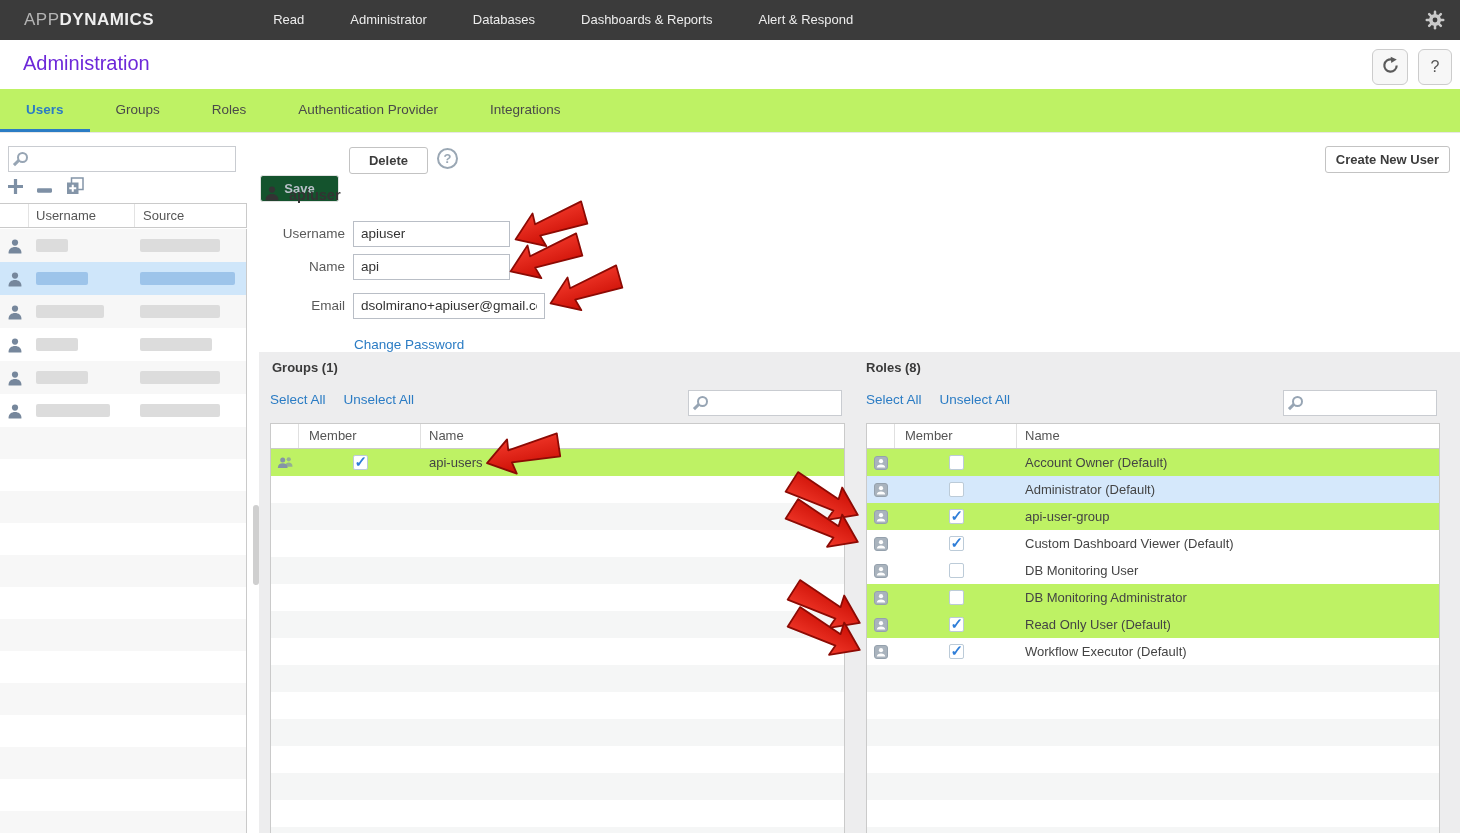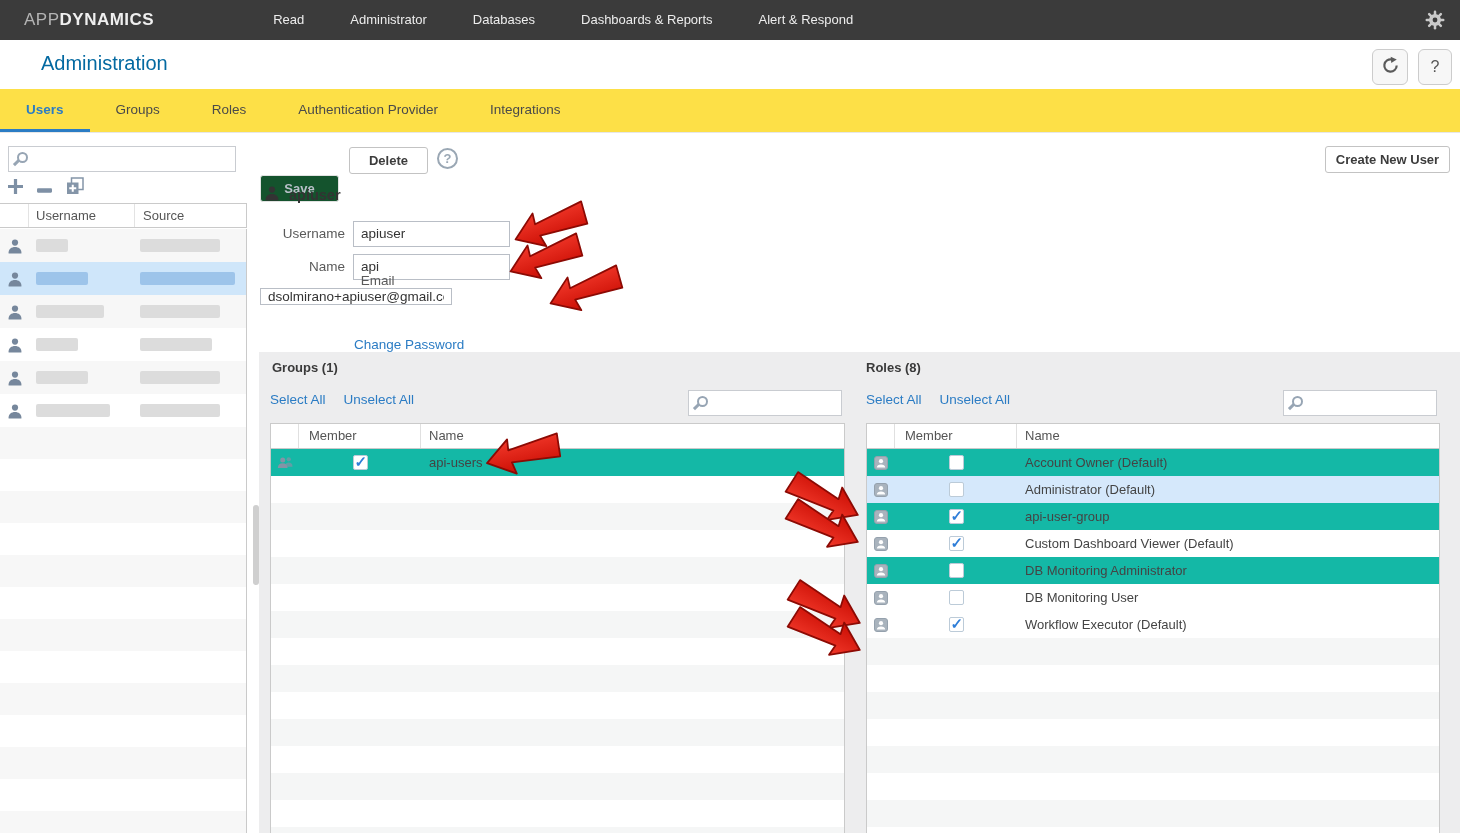--- a/index.html
+++ b/index.html
@@ -9,27 +9,27 @@
   
   #topnav { position:absolute; left:0; top:0; width:1460px; height:40px; background:#3b3b3b; display:flex; align-items:center; }
   .logo { margin-left:24px; font-size:17px; letter-spacing:.5px; color:#b4b4b4; white-space:nowrap; }
   .logo b { color:#efefef; }
   .navitems { display:flex; margin-left:96px; }
   .navitem { padding:0 23px; font-size:13px; color:#ededed; line-height:40px; white-space:nowrap; cursor:default; }
   .gearbtn { position:absolute; right:15px; top:10px; width:20px; height:20px; }
 
   
   #pagehead { position:absolute; left:0; top:40px; width:1460px; height:49px; background:#fff; }
-  .page-title { position:absolute; left:23px; top:12px; font-size:20px; color:#0369a1;margin-left:18px; }
+  .page-title { position:absolute; left:23px; top:12px; font-size:20px; color:#6d28d9; }
   .hbtn { position:absolute; top:9px; height:36px; border:1px solid #ccc; border-radius:6px; background:#f7f7f7; display:flex; align-items:center; justify-content:center; cursor:pointer; }
   #refresh-btn { left:1372px; width:36px; }
   #help-btn { left:1418px; width:34px; font-size:16px; color:#555; }
 
   
-  #tabbar { position:absolute; left:0; top:89px; width:1460px; height:44px; background:#fde047; border-bottom:1px solid #e7e7e7; display:flex; }
+  #tabbar { position:absolute; left:0; top:89px; width:1460px; height:44px; background:#bef264; border-bottom:1px solid #e7e7e7; display:flex; }
   .tab { padding:0 26px; line-height:42px; font-size:13.5px; color:#4a4a4a; position:relative; cursor:pointer; white-space:nowrap; }
   .tab.active { color:#2b7cc4; font-weight:bold; }
   .tab.active::after { content:""; position:absolute; left:0; right:0; bottom:0; height:3px; background:#2b7cc4; }
 
   
   #sidebar { position:absolute; left:0; top:133px; width:260px; height:700px; background:#fff; }
   .s-search { position:absolute; left:8px; top:13px; width:228px; height:26px; border:1px solid #c9ccd1; background:#fff; }
   .s-search input { position:absolute; left:26px; top:1px; width:198px; height:22px; border:none; outline:none; font-size:13px; font-family:inherit; }
   .mag { position:absolute; left:8px; top:5px; width:11px; height:11px; border:2px solid #97a5b4; border-radius:50%; }
   .mag::after { content:""; position:absolute; width:2.5px; height:7px; background:#97a5b4; left:-4px; bottom:-5px; transform:rotate(45deg); }
@@ -71,21 +71,21 @@
   .p-title { position:absolute; top:8px; font-size:13px; font-weight:bold; color:#3a3a3a; }
   .p-links { position:absolute; top:40px; display:flex; gap:18px; font-size:13.5px; }
   .p-search { position:absolute; top:38px; width:154px; height:26px; border:1px solid #c9ccd1; background:#fff; }
   .p-search input { position:absolute; left:26px; top:1px; width:124px; height:22px; border:none; outline:none; font-size:13px; font-family:inherit; }
   .gtable { position:absolute; top:71px; height:410px; background:#fff; border:1px solid #cacaca; border-bottom:none; display:flex; flex-direction:column; }
   .ghead { height:25px; border-bottom:1px solid #cacaca; display:flex; font-size:13px; color:#555; flex:none; }
   .gh0 { width:28px; height:100%; border-right:1px solid #e0e0e0; }
   .gh1 { width:122px; height:100%; line-height:23px; padding-left:10px; border-right:1px solid #e0e0e0; }
   .gh2 { flex:1; height:100%; line-height:23px; padding-left:8px; }
   .grow { height:27px; display:flex; align-items:center; font-size:13px; color:#444; cursor:pointer; flex:none; }
-  .grow.odd { background:#14b8a6;justify-content:center; }
+  .grow.odd { background:#bef264;justify-content:center; }
   .grow.sel { background:#d5e8fb; }
   .g-c0 { width:28px; display:flex; justify-content:center; color:#8494a6; }
   .g-c1 { width:122px; display:flex; justify-content:center; }
   .g-c2 { flex:1; padding-left:8px; }
   .gfill { flex:1; }
   .fill-a { background:repeating-linear-gradient(to bottom,#ffffff 0 27px,#f5f6f6 27px 54px); }
   .fill-b { background:repeating-linear-gradient(to bottom,#f5f6f6 0 27px,#ffffff 27px 54px); }
   .cb { width:15px; height:15px; background:#fff; border:1px solid #bccbd8; border-radius:2px; position:relative; cursor:pointer; }
   .cb.checked::after { content:"\2713"; position:absolute; left:1px; top:-3px; color:#2f7ed8; font-size:15px; font-weight:bold; }
 
@@ -308,21 +308,21 @@
 
   <div id="form-rows">
       <div class="form-row" style="top: 87px;">
         <div class="f-label">Username</div>
         <input class="f-input" value="apiuser" style="width: 157px;">
       </div>
       <div class="form-row" style="top: 120px;">
         <div class="f-label">Name</div>
         <input class="f-input" value="api" style="width: 157px;">
       </div>
-      <div class="form-row" style="top: 140px; flex-direction: column;">
+      <div class="form-row" style="top: 159px;">
         <div class="f-label">Email</div>
         <input class="f-input" value="dsolmirano+apiuser@gmail.com" style="width: 192px;">
       </div>
     </div>
   <a class="link change-pass">Change Password</a>
 
   <div id="panels">
 
     <div class="p-title" style="left:13px">Groups (1)</div>
     <div class="p-links" style="left:11px">
@@ -408,41 +408,52 @@
             <div class="g-c0">
               <svg width="14" height="14">
                 <use href="#i-badge"></use>
               </svg>
             </div>
             <div class="g-c1">
               <div class="cb checked"></div>
             </div>
             <div class="g-c2">Custom Dashboard Viewer (Default)</div>
           </div>
+          <div class="grow">
+            <div class="g-c0">
+              <svg width="14" height="14">
+                <use href="#i-badge"></use>
+              </svg>
+            </div>
+            <div class="g-c1">
+              <div class="cb"></div>
+            </div>
+            <div class="g-c2">DB Monitoring User</div>
+          </div>
           <div class="grow odd">
             <div class="g-c0">
               <svg width="14" height="14">
                 <use href="#i-badge"></use>
               </svg>
             </div>
             <div class="g-c1">
               <div class="cb"></div>
             </div>
             <div class="g-c2">DB Monitoring Administrator</div>
           </div>
-          <div class="grow">
-            <div class="g-c0">
-              <svg width="14" height="14">
-                <use href="#i-badge"></use>
-              </svg>
-            </div>
-            <div class="g-c1">
-              <div class="cb"></div>
-            </div>
-            <div class="g-c2">DB Monitoring User</div>
+          <div class="grow odd">
+            <div class="g-c0">
+              <svg width="14" height="14">
+                <use href="#i-badge"></use>
+              </svg>
+            </div>
+            <div class="g-c1">
+              <div class="cb checked"></div>
+            </div>
+            <div class="g-c2">Read Only User (Default)</div>
           </div>
           <div class="grow">
             <div class="g-c0">
               <svg width="14" height="14">
                 <use href="#i-badge"></use>
               </svg>
             </div>
             <div class="g-c1">
               <div class="cb checked"></div>
             </div>

